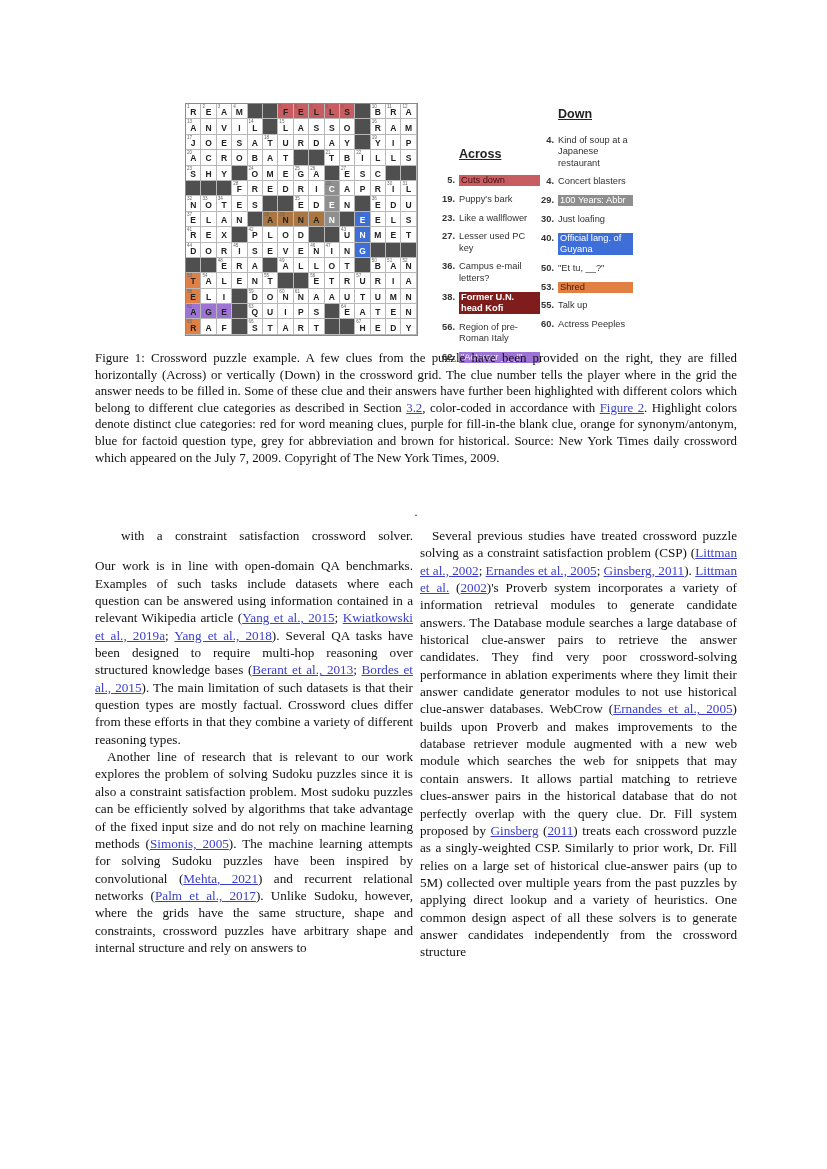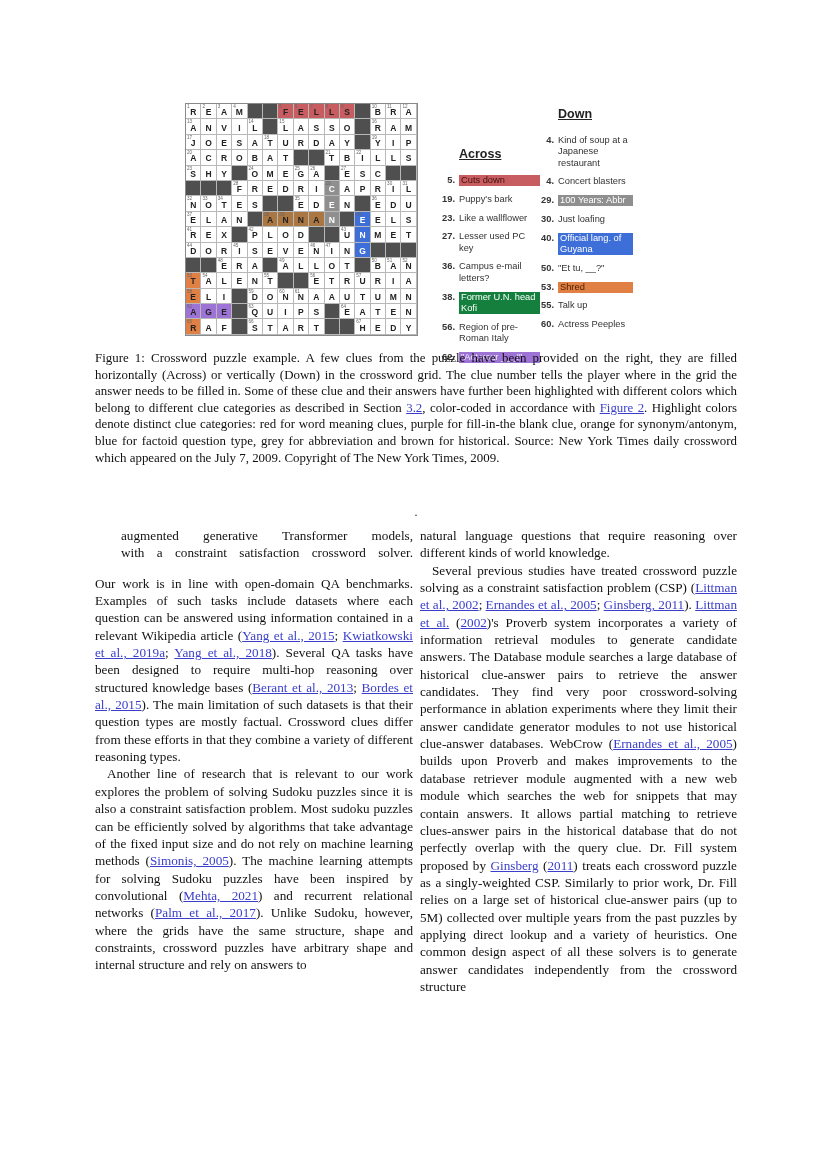--- a/index.html
+++ b/index.html
@@ -28,21 +28,21 @@
   .clue-col.across{left:437px;width:103px;margin-top:40px;}
   .clue-col.down{left:536px;width:97px;}
   .clue-head{font-weight:bold;font-size:12.5px;text-decoration:underline;color:#222;
              margin-bottom:14px;margin-left:22px;}
   .clue{display:flex;margin-bottom:7.5px;font-size:9.3px;line-height:11.3px;color:#333;}
   .cnum{flex:0 0 18px;text-align:right;font-weight:bold;margin-right:4px;color:#333;}
   .ctext{flex:1;}
   .chip{padding:0 2px;-webkit-box-decoration-break:clone;box-decoration-break:clone;}
   .chip-red{background:#c75d60;color:#44100f;}
   .chip-grey{background:#8f8f8f;color:#fff;}
-  .chip-brown{background:#15803d;color:#fff;}
+  .chip-brown{background:#7f1d1d;color:#fff;font-weight:bold;}
   .chip-blue{background:#3e6fd8;color:#fff;}
   .chip-orange{background:#e08045;color:#4e2106;}
   .chip-purple{background:#9e73d6;color:#f3edfb;}
 
   
   .caption{position:absolute;left:95px;top:350px;width:642px;font-size:12.9px;
            line-height:16.6px;text-align:justify;color:#111;}
   .stray-dot{position:absolute;left:95px;top:505px;width:642px;text-align:center;
              font-size:12px;color:#222;}
   .col{position:absolute;top:527px;font-size:13.2px;line-height:17.35px;
@@ -813,25 +813,23 @@
         </div>
     </div>
   </div>
 
   <div class="caption">Figure 1: Crossword puzzle example. A few clues from the puzzle have been provided on the right, they are filled horizontally (Across) or vertically (Down) in the crossword grid. The clue number tells the player where in the grid the answer needs to be filled in. Some of these clue and their answers have further been highlighted with different colors which belong to different clue categories as described in Section <span class="cite">3.2</span>, color-coded in accordance with <span class="cite">Figure 2</span>. Highlight colors denote distinct clue categories: red for word meaning clues, purple for fill-in-the blank clue, orange for synonym/antonym, blue for factoid question type, grey for abbreviation and brown for historical. Source: New York Times daily crossword which appeared on the July 7, 2009. Copyright of The New York Times, 2009.</div>
 
   <div class="stray-dot">.</div>
 
   <div class="col left">
     <div class="cont">
-      <div class="cont-line">augmented generative Transformer models,</div>
       <div class="cont-line">with a constraint satisfaction crossword solver.</div>
     </div>
     <p class="para">Our work is in line with open-domain QA benchmarks. Examples of such tasks include datasets where each question can be answered using information contained in a relevant Wikipedia article (<span class="cite">Yang et al., 2015</span>; <span class="cite">Kwiatkowski et al., 2019a</span>; <span class="cite">Yang et al., 2018</span>). Several QA tasks have been designed to require multi-hop reasoning over structured knowledge bases (<span class="cite">Berant et al., 2013</span>; <span class="cite">Bordes et al., 2015</span>). The main limitation of such datasets is that their question types are mostly factual. Crossword clues differ from these efforts in that they combine a variety of different reasoning types.</p>
     <p class="para indent">Another line of research that is relevant to our work explores the problem of solving Sudoku puzzles since it is also a constraint satisfaction problem. Most sudoku puzzles can be efficiently solved by algorithms that take advantage of the fixed input size and do not rely on machine learning methods (<span class="cite">Simonis, 2005</span>). The machine learning attempts for solving Sudoku puzzles have been inspired by convolutional (<span class="cite">Mehta, 2021</span>) and recurrent relational networks (<span class="cite">Palm et al., 2017</span>). Unlike Sudoku, however, where the grids have the same structure, shape and constraints, crossword puzzles have arbitrary shape and internal structure and rely on answers to</p>
   </div>
 
   <div class="col right">
-    <p class="para">natural language questions that require reasoning over different kinds of world knowledge.</p>
     <p class="para indent">Several previous studies have treated crossword puzzle solving as a constraint satisfaction problem (CSP) (<span class="cite">Littman et al., 2002</span>; <span class="cite">Ernandes et al., 2005</span>; <span class="cite">Ginsberg, 2011</span>). <span class="cite">Littman et al.</span> (<span class="cite">2002</span>)'s Proverb system incorporates a variety of information retrieval modules to generate candidate answers. The Database module searches a large database of historical clue-answer pairs to retrieve the answer candidates. They find very poor crossword-solving performance in ablation experiments where they limit their answer candidate generator modules to not use historical clue-answer databases. WebCrow (<span class="cite">Ernandes et al., 2005</span>) builds upon Proverb and makes improvements to the database retriever module augmented with a new web module which searches the web for snippets that may contain answers. It allows partial matching to retrieve clues-answer pairs in the historical database that do not perfectly overlap with the query clue. Dr. Fill system proposed by <span class="cite">Ginsberg</span> (<span class="cite">2011</span>) treats each crossword puzzle as a singly-weighted CSP. Similarly to prior work, Dr. Fill relies on a large set of historical clue-answer pairs (up to 5M) collected over multiple years from the past puzzles by applying direct lookup and a variety of heuristics. One common design aspect of all these solvers is to generate answer candidates independently from the crossword structure</p>
   </div>
 
 </div>
 
 </body></html>

